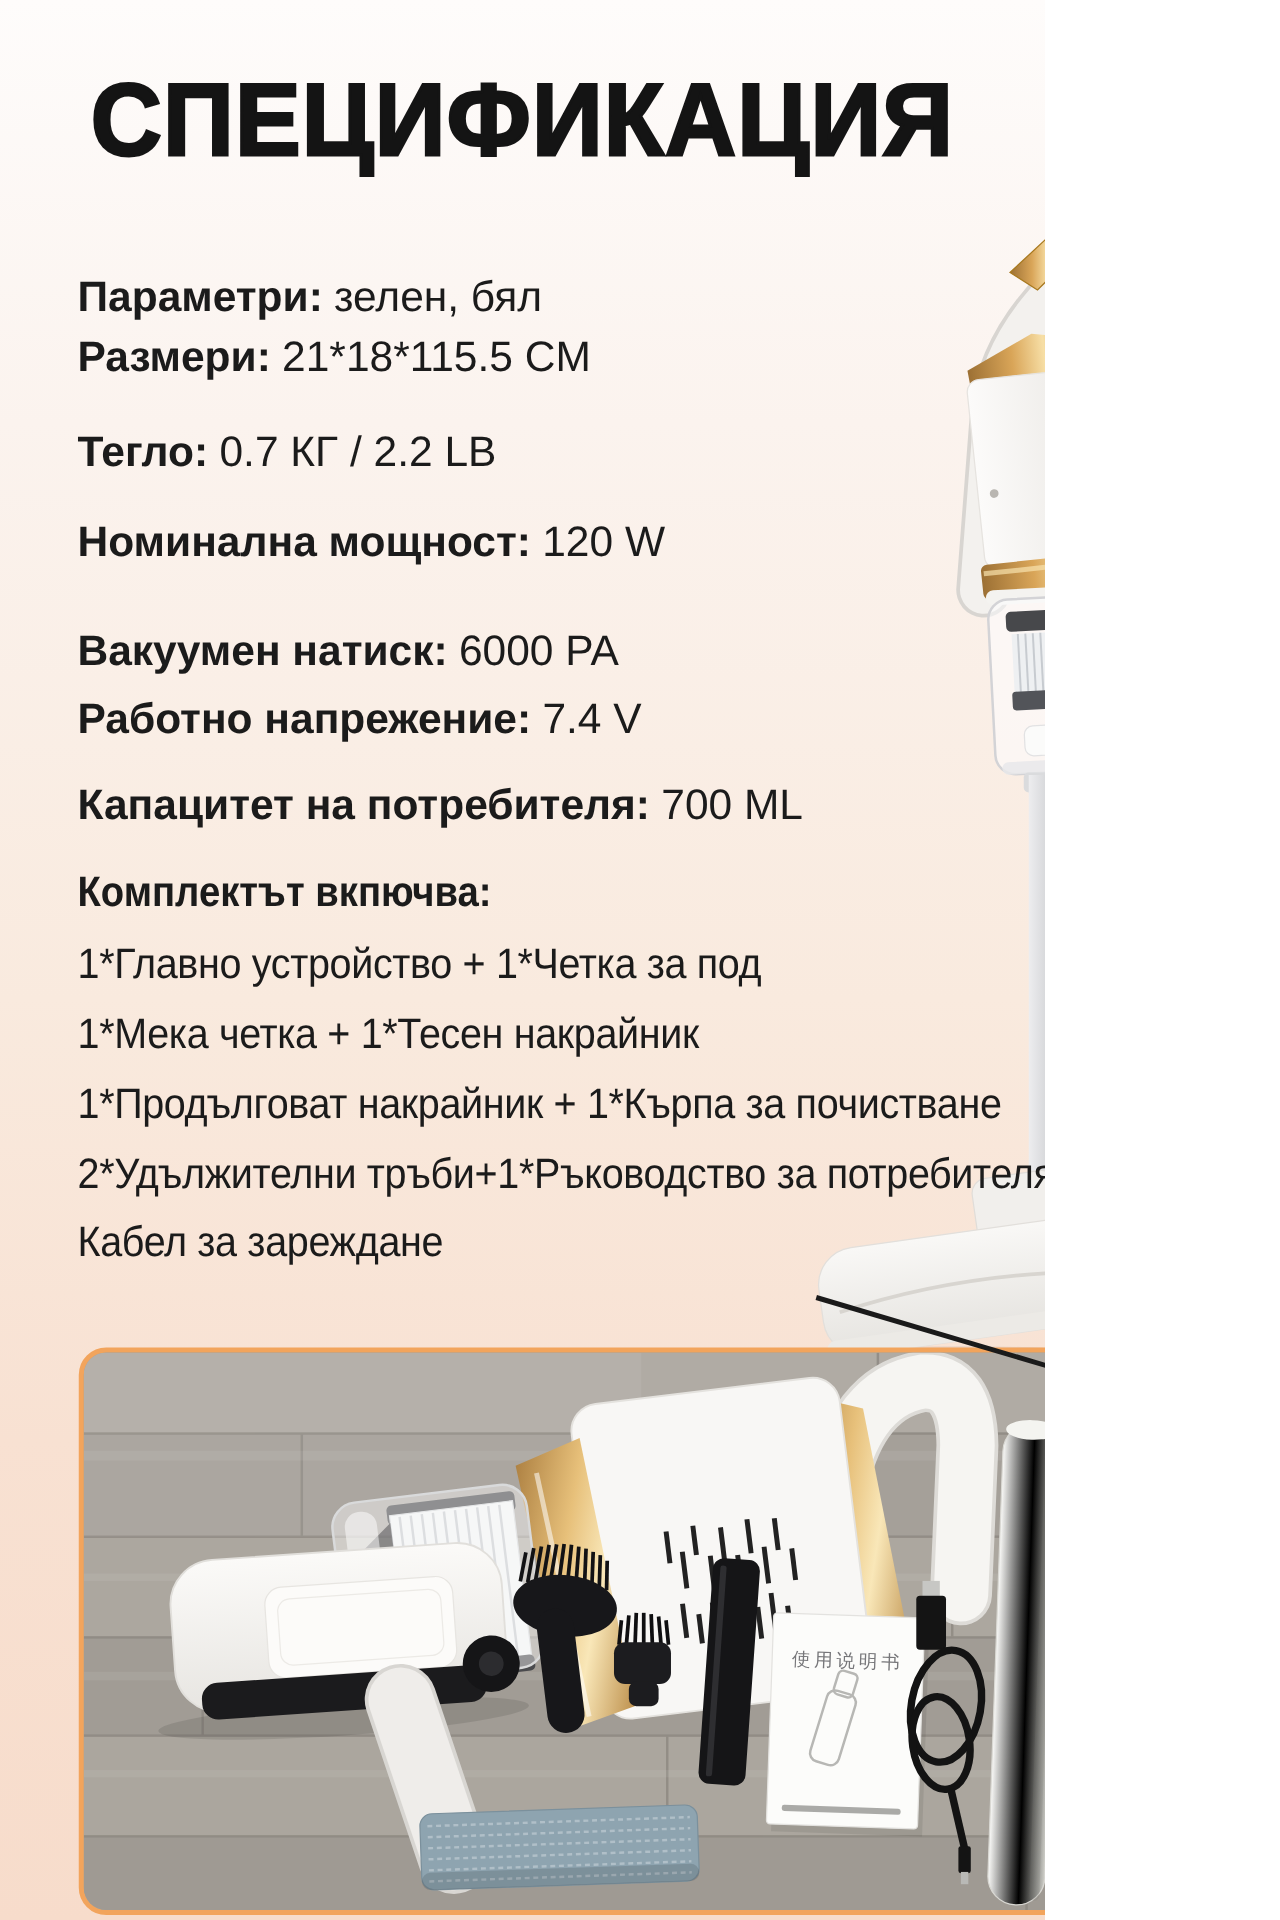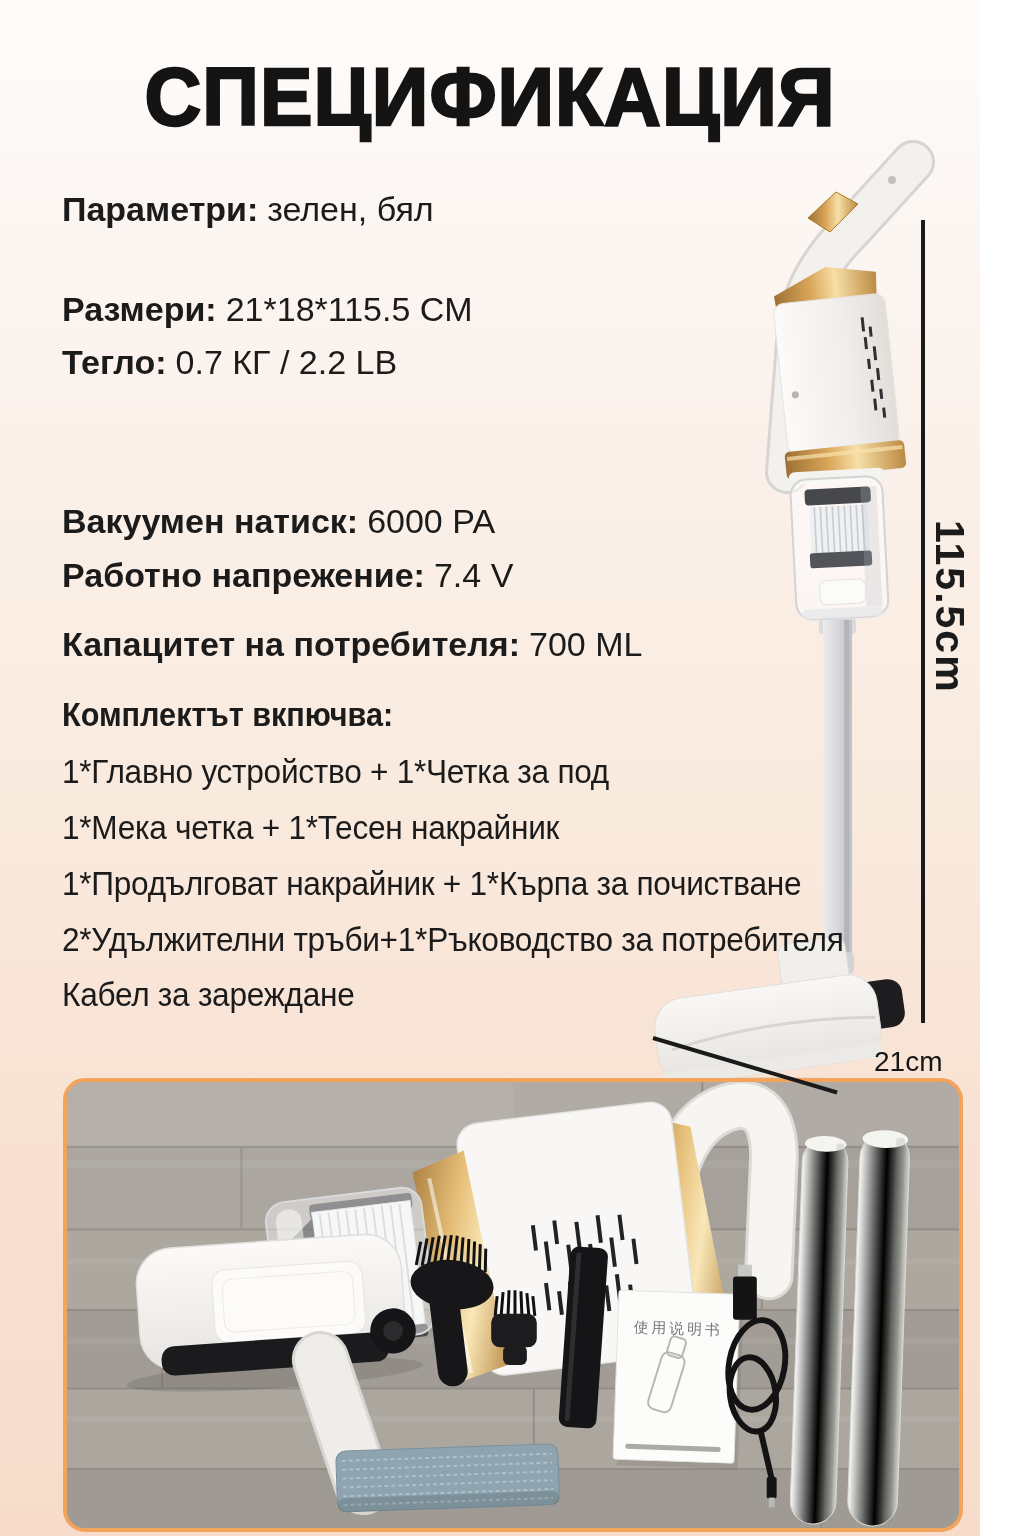--- a/index.html
+++ b/index.html
@@ -1,17 +1,17 @@
 <!DOCTYPE html>
 <html><head>
 <meta charset="utf-8">
 <style>
   html,body{margin:0;padding:0;}
   .page{
-    position:relative;width:980px;height:1536px;overflow:hidden;
+    position:relative;width:836px;height:1536px;overflow:hidden;
     font-family:"Liberation Sans","DejaVu Sans",sans-serif;color:#1b1b1b;
     background:linear-gradient(180deg,#fefcfb 0%,#fbf3ee 22%,#f9eade 52%,#f8e1d2 75%,#f7dccb 100%);
   }
   .title{
     position:absolute;left:0;right:0;top:50px;margin:0;text-align:center;
     font-size:82px;font-weight:700;color:#141414;letter-spacing:1px;
     -webkit-text-stroke:2.4px #141414;transform:scaleX(0.96);
   }
   .spec-line{position:absolute;left:62px;font-size:34px;line-height:44px;white-space:nowrap;z-index:3;}
   .lbl{font-weight:700;}
@@ -35,28 +35,31 @@
   }
   .photo svg{display:block;width:100%;height:100%;}
 </style>
 </head>
 <body>
 
 <div class="page">
 
   <h1 class="title">СПЕЦИФИКАЦИЯ</h1>
 
-  <div class="spec-line" style="top:187px">
+  <div class="spec-line" style="top:216px">
     <span class="lbl">Параметри:</span><span class="val">зелен, бял</span>
   </div>
-  <div class="spec-line" style="top:287px">
+  <div class="spec-line" style="top:264px">
     <span class="lbl">Размери:</span><span class="val">21*18*115.5 CM</span>
   </div>
   <div class="spec-line" style="top:340px">
     <span class="lbl">Тегло:</span><span class="val">0.7 КГ / 2.2 LB</span>
+  </div>
+  <div class="spec-line" style="top:412px">
+    <span class="lbl">Номинална мощност:</span><span class="val">120 W</span>
   </div>
   <div class="spec-line" style="top:499px">
     <span class="lbl">Вакуумен натиск:</span><span class="val">6000 PA</span>
   </div>
   <div class="spec-line" style="top:553px">
     <span class="lbl">Работно напрежение:</span><span class="val">7.4 V</span>
   </div>
   <div class="spec-line" style="top:622px">
     <span class="lbl">Капацитет на потребителя:</span><span class="val">700 ML</span>
   </div>

